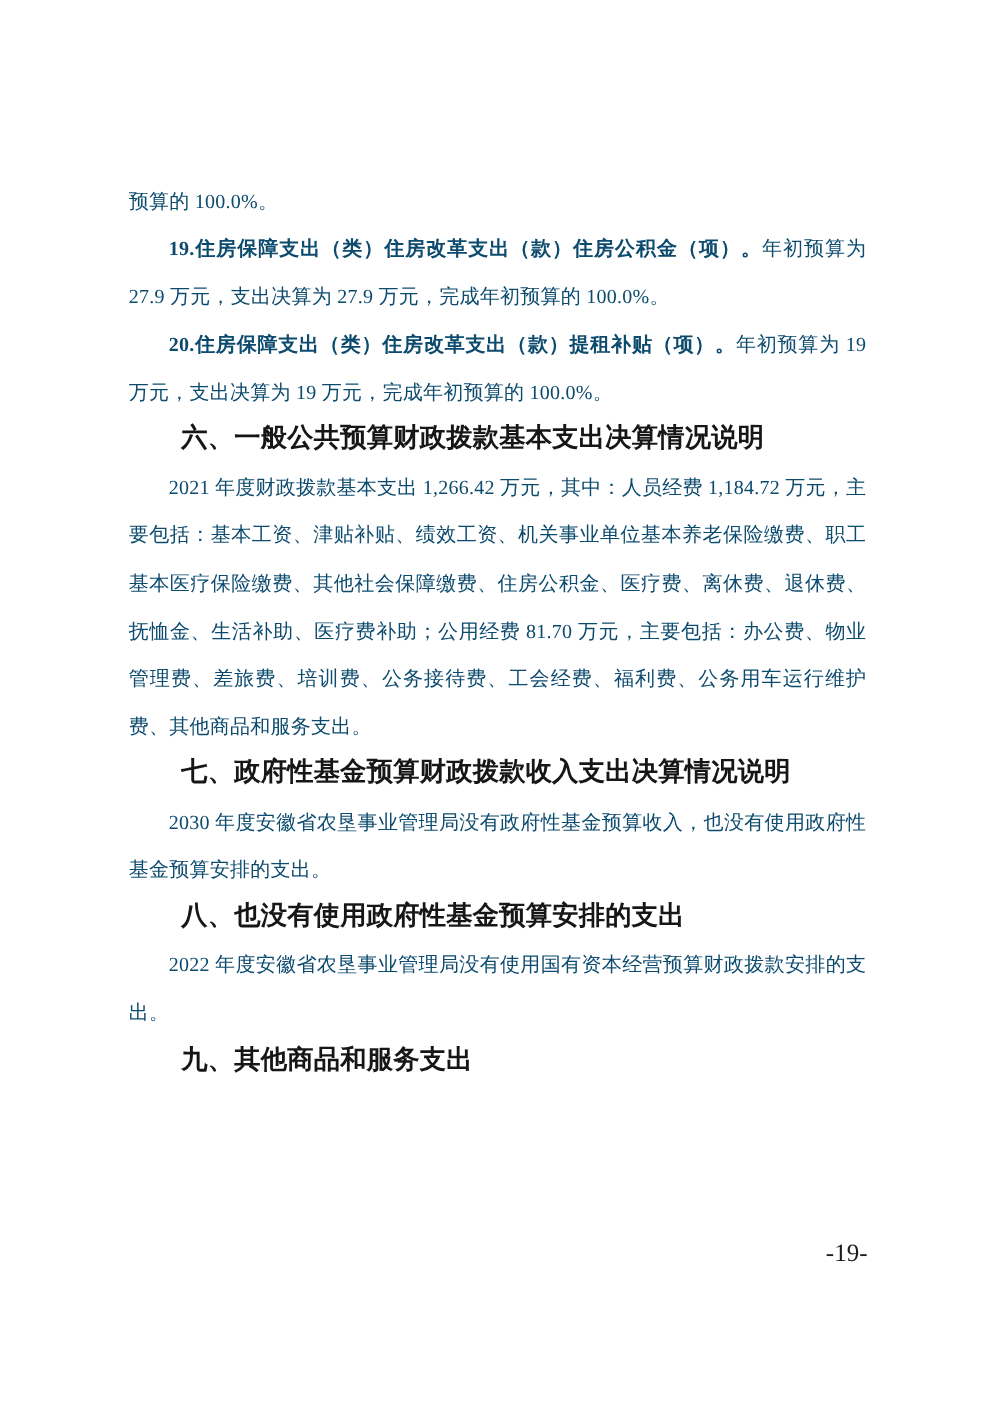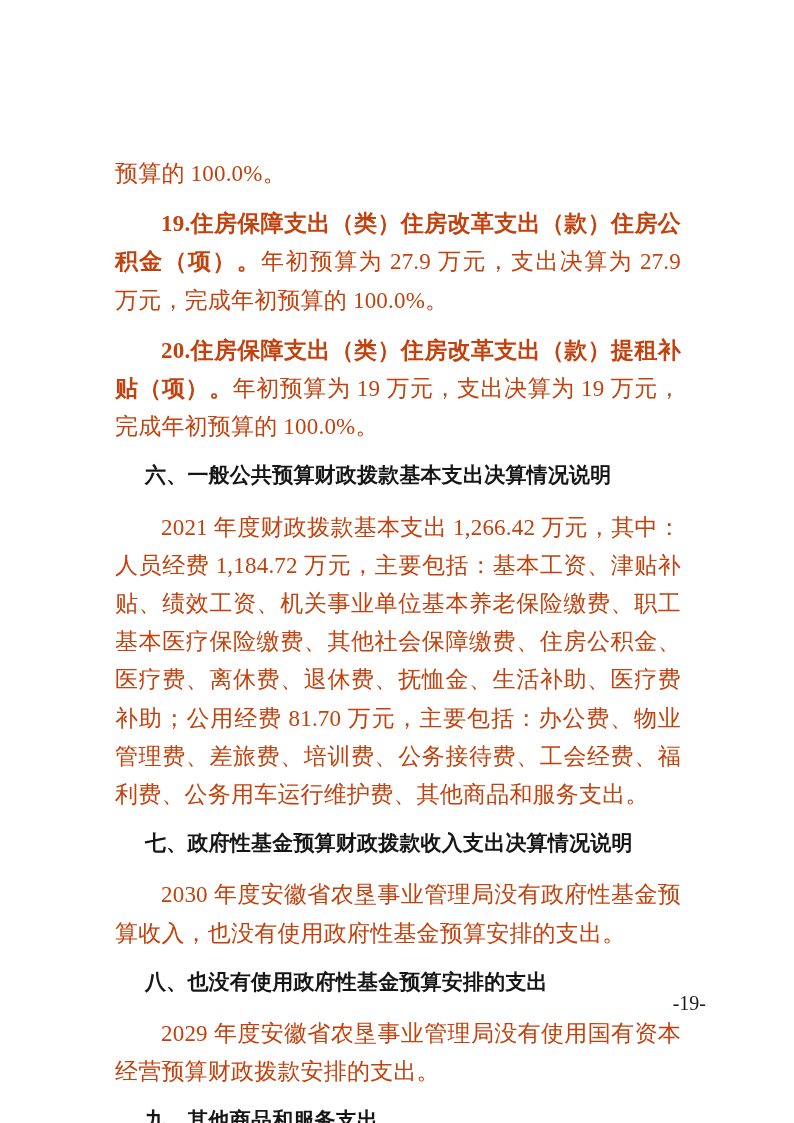--- a/index.html
+++ b/index.html
@@ -15,28 +15,28 @@
     overflow: hidden;
     color: #1c1c1c;
   }
   .content {
     position: absolute;
     left: 103px;
     top: 143px;
     width: 590px;
   }
   .body-text {
-    margin: 12px;
+    margin: 0;
     font-family: "Liberation Serif", "DejaVu Serif", serif;
-    font-size: 23px;
+    font-size: 16px;
     line-height: 38.2px;
     text-align: justify;
     text-justify: inter-ideograph;
     text-indent: 2em;
-    color: #c2410c;
+    color: #0c4a6e;
     letter-spacing: 0.2px;
   }
   .no-indent {
     text-indent: 0;
   }
   .bold-run {
     font-weight: 700;
   }
   .section-heading {
     margin: 0;
@@ -44,21 +44,21 @@
     font-size: 21px;
     font-weight: 700;
     line-height: 38.2px;
     text-indent: 2em;
     color: #161616;
     letter-spacing: 0.2px;
   }
   .page-number {
     position: absolute;
     top: 992px;
-    right: 88px;
+    right: 100px;
     font-family: "Liberation Serif", "DejaVu Serif", serif;
     font-size: 20px;
     line-height: 22px;
     color: #1c1c1c;
   }
 </style>
 </head>
 <body>
 
 <div class="page">
@@ -73,20 +73,20 @@
     <p class="section-heading">六、一般公共预算财政拨款基本支出决算情况说明</p>
 
     <p class="body-text">2021 年度财政拨款基本支出 1,266.42 万元，其中：人员经费 1,184.72 万元，主要包括：基本工资、津贴补贴、绩效工资、机关事业单位基本养老保险缴费、职工基本医疗保险缴费、其他社会保障缴费、住房公积金、医疗费、离休费、退休费、抚恤金、生活补助、医疗费补助；公用经费 81.70 万元，主要包括：办公费、物业管理费、差旅费、培训费、公务接待费、工会经费、福利费、公务用车运行维护费、其他商品和服务支出。</p>
 
     <p class="section-heading">七、政府性基金预算财政拨款收入支出决算情况说明</p>
 
     <p class="body-text">2030 年度安徽省农垦事业管理局没有政府性基金预算收入，也没有使用政府性基金预算安排的支出。</p>
 
     <p class="section-heading">八、也没有使用政府性基金预算安排的支出</p>
 
-    <p class="body-text">2029 年度安徽省农垦事业管理局没有使用国有资本经营预算财政拨款安排的支出。</p>
+    <p class="body-text">2022 年度安徽省农垦事业管理局没有使用国有资本经营预算财政拨款安排的支出。</p>
 
     <p class="section-heading">九、其他商品和服务支出</p>
 
   </div>
 
   <div class="page-number">-19-</div>
 </div>
 
 </body></html>

